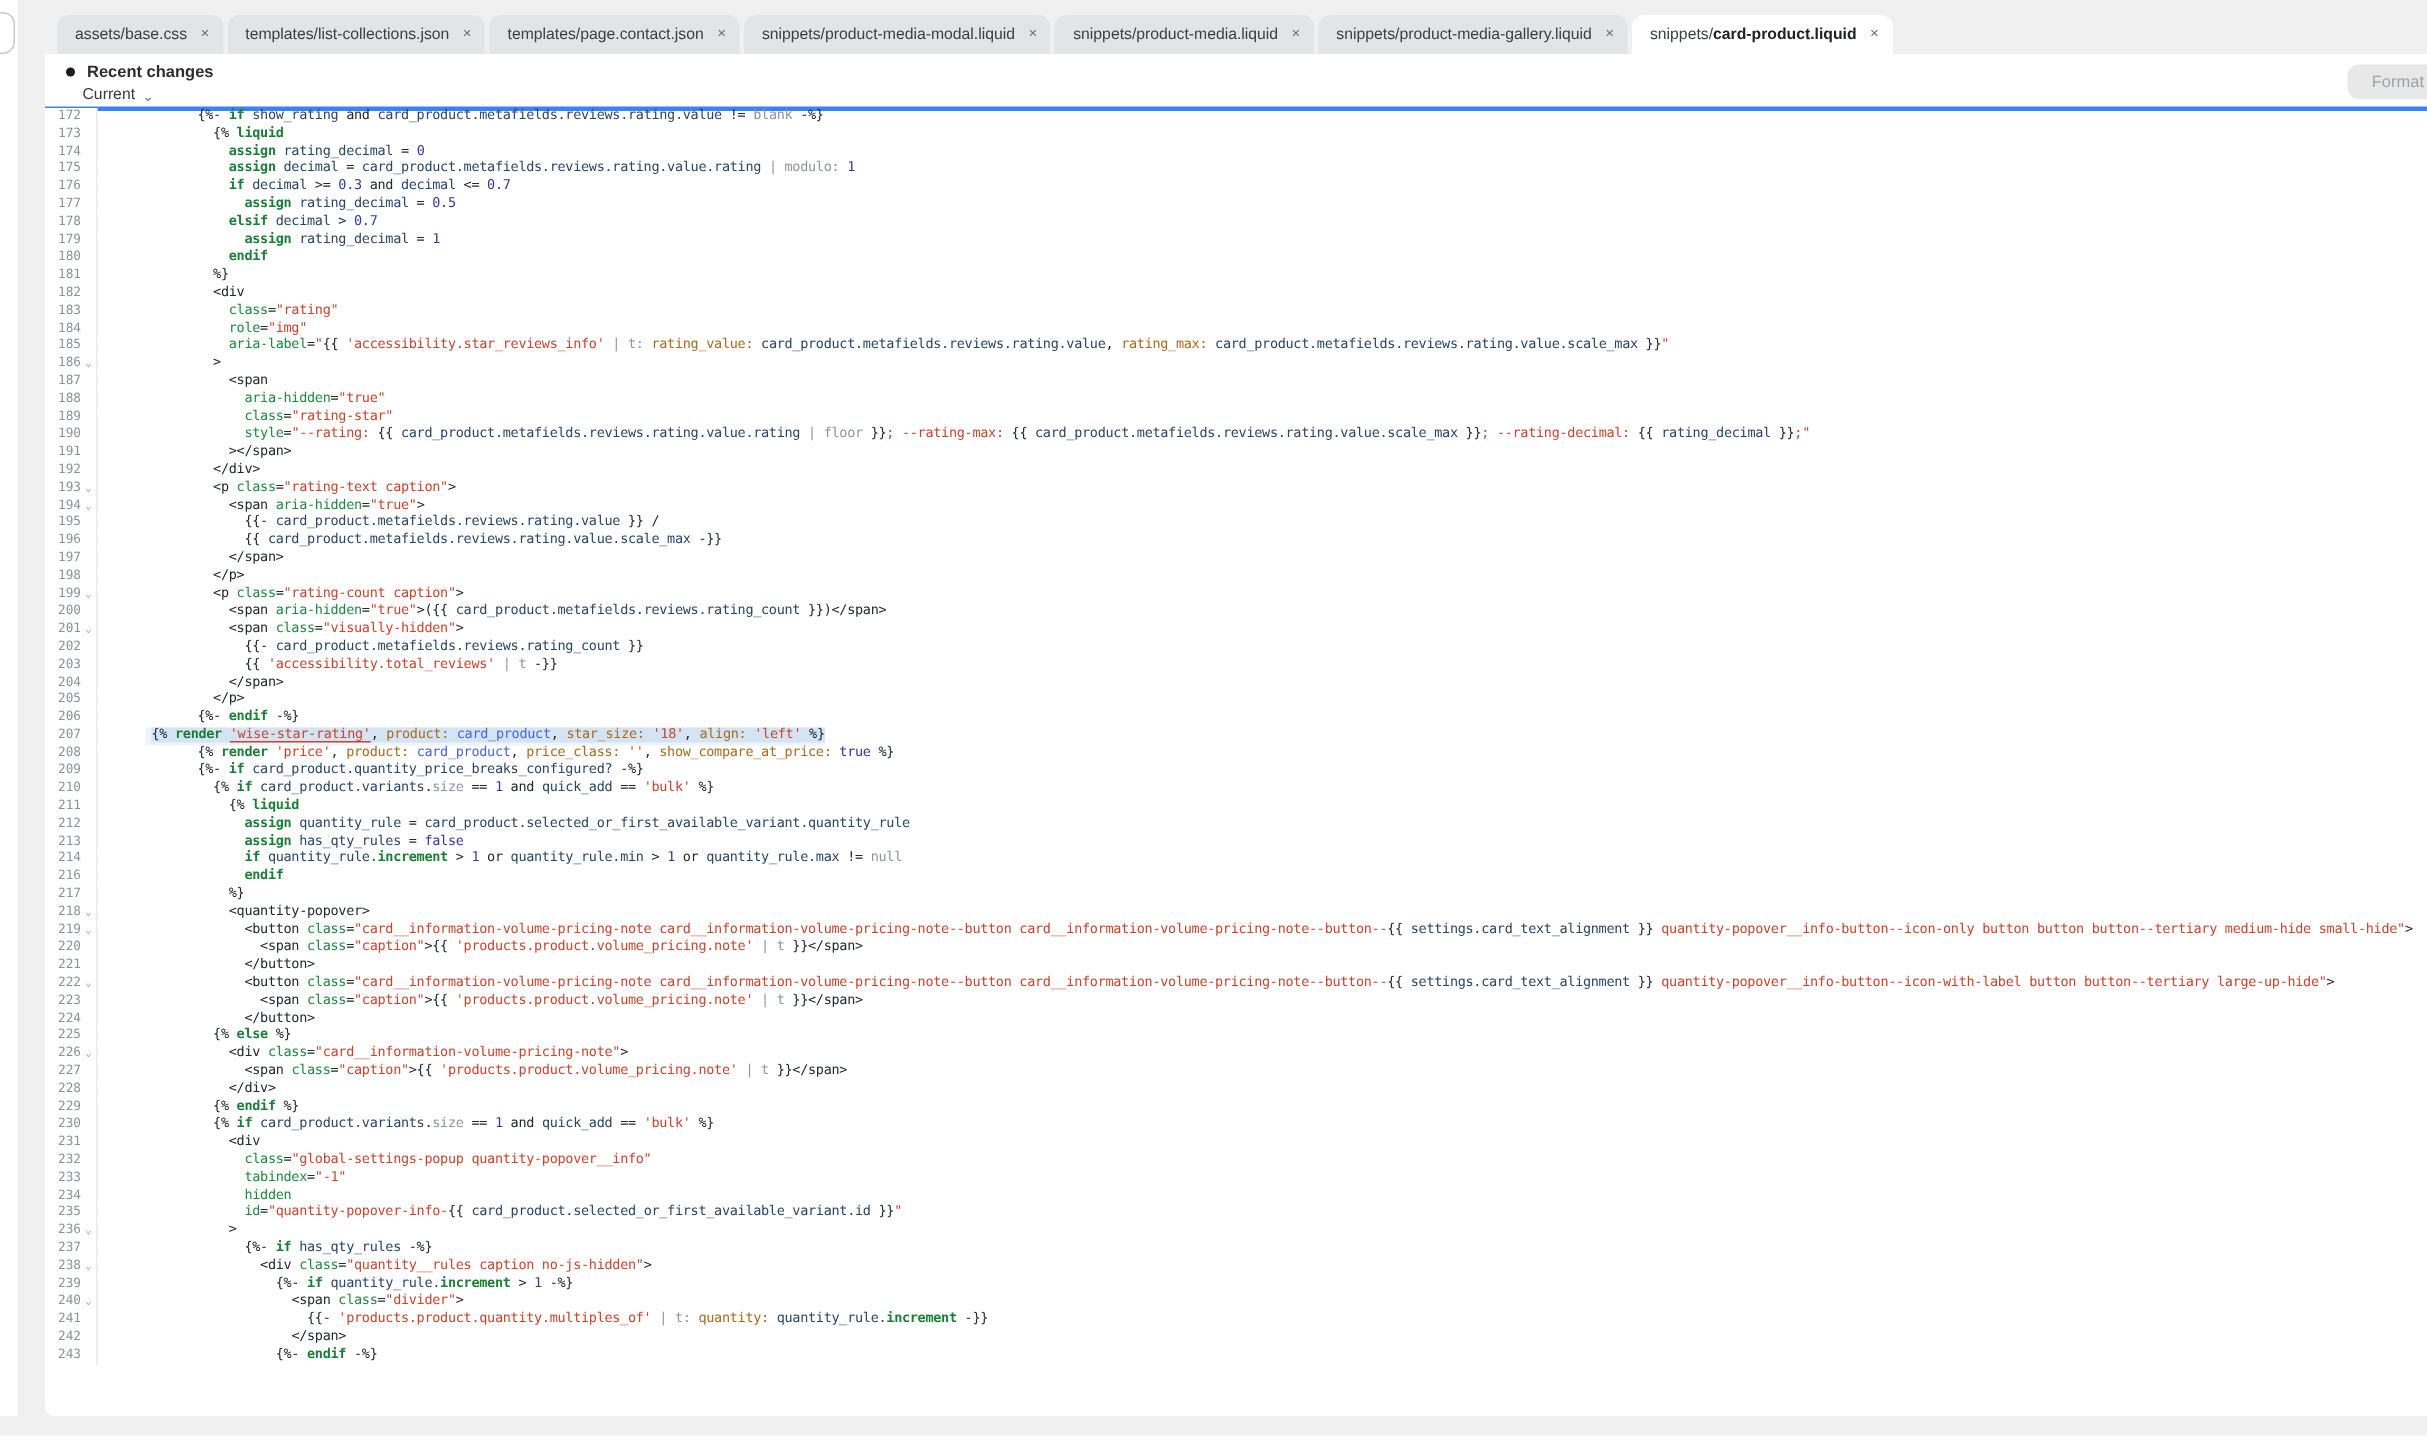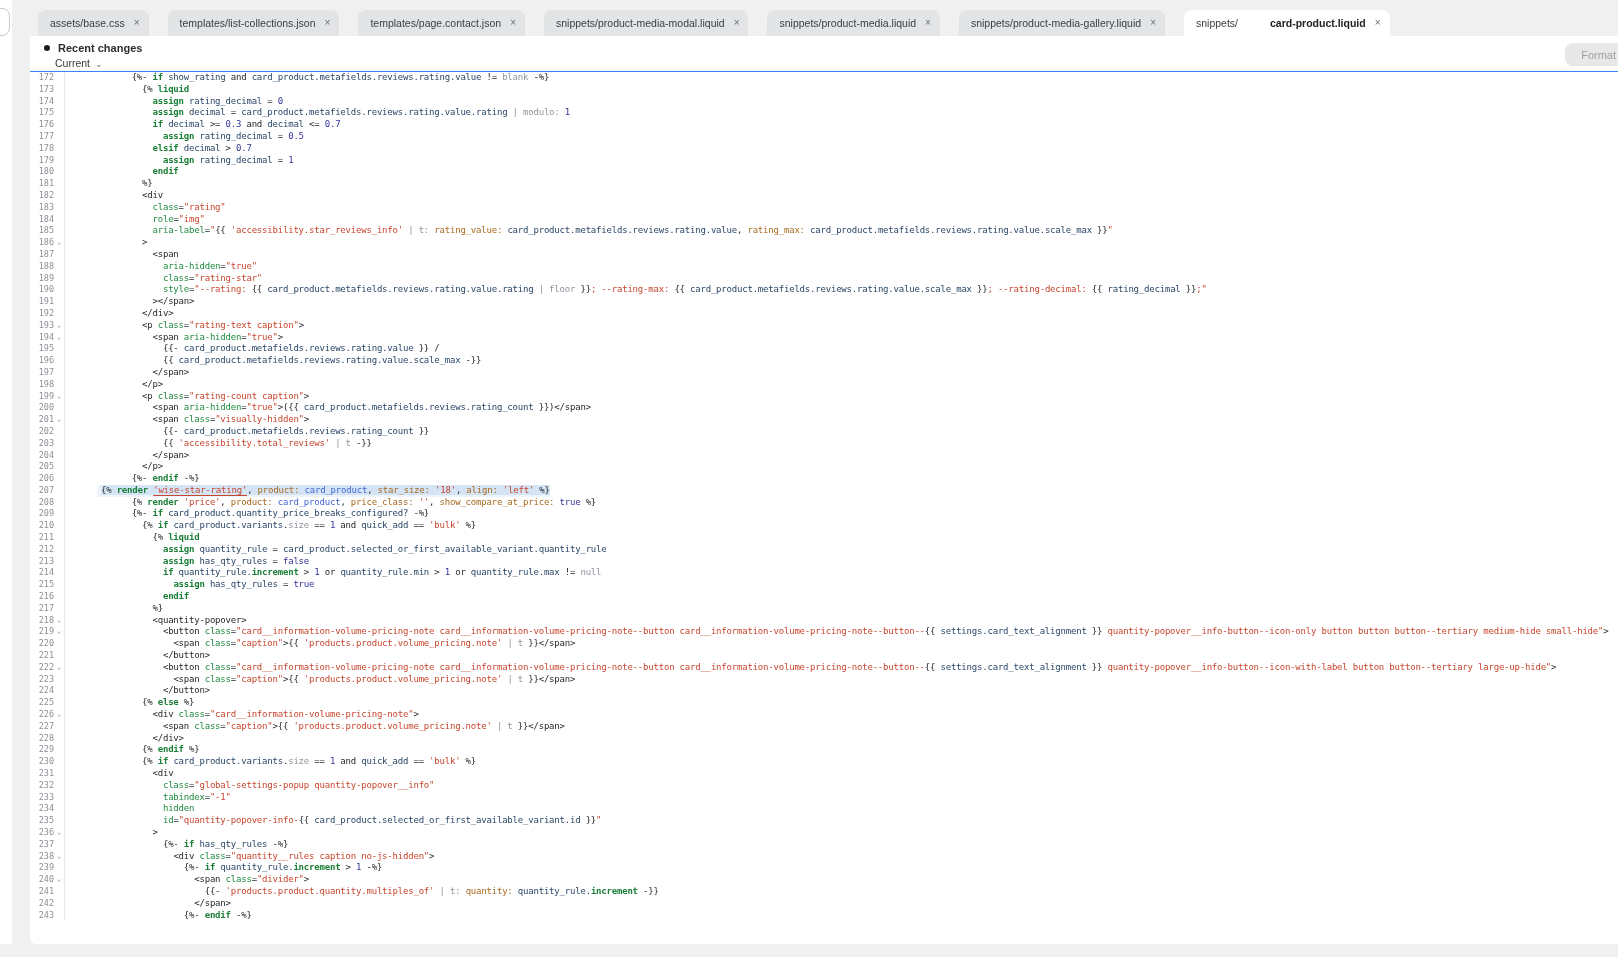--- a/index.html
+++ b/index.html
@@ -5,29 +5,29 @@
   html,body{margin:0;padding:0;}
   body{
     width:1618px;height:957px;position:relative;overflow:hidden;
     background:#f0f0f1;font-family:"Liberation Sans",sans-serif;
   }
   
   .left-strip{position:absolute;left:0;top:0;width:12px;height:944px;background:#ffffff;}
   .left-fragment{position:absolute;left:-14px;top:8px;width:22px;height:26px;background:#fff;
     border:1px solid #c7c9cc;border-radius:8px;}
   
-  .tabbar{position:absolute;left:38px;top:10px;height:26px;display:flex;gap:19px;align-items:flex-end;}
+  .tabbar{position:absolute;left:38px;top:10px;height:26px;display:flex;gap:3px;align-items:flex-end;}
   .tab{height:26px;display:flex;align-items:center;background:#e3e4e5;border-radius:8px 8px 0 0;
     padding:0 9px 0 12px;font-size:10.5px;color:#3c4043;white-space:nowrap;cursor:default;}
   .tab.active{background:#ffffff;}
-  .tab b{font-weight:700;color:#202124;padding-left:32px;}
+  .tab b{font-weight:700;color:#202124;}
   .tclose{margin-left:9px;font-size:10px;color:#696d71;line-height:1;}
   
   .panel{position:absolute;left:30px;top:36px;right:0;bottom:13px;background:#ffffff;border-radius:0 0 0 6px;}
-  .panel-header{position:relative;height:35px;border-bottom:1px solid #3b82f6;}
+  .panel-header{position:relative;height:35px;border-bottom:3px solid #3b82f6;}
   .status-line{position:absolute;left:14px;top:6px;display:flex;align-items:center;font-size:11px;
     font-weight:700;color:#2b2d2f;}
   .status-dot{width:6px;height:6px;border-radius:50%;background:#1a1c1d;margin-right:8px;}
   .version{position:absolute;left:25px;top:21px;font-size:10.5px;color:#37393b;display:flex;align-items:flex-end;}
   .version .chev{margin-left:5px;font-size:9px;color:#6c7075;line-height:1;}
   .format-btn{position:absolute;top:7px;right:-14px;height:23px;padding:0 16px;background:#e8e8e9;
     color:#9da2a7;font-size:11px;border:none;border-radius:8px;display:flex;align-items:center;}
   
   .code-area{position:absolute;left:0;right:0;top:36px;bottom:0;overflow:hidden;
     font-family:"DejaVu Sans Mono",monospace;font-size:9px;}
@@ -395,27 +395,20 @@
       </div>
       <div class="row">
         <div class="gut">
           <span class="lnum">214</span>
           <span class="fold"></span>
         </div>
         <div class="ct">                  <span class="sg-k">if</span><span class="sg-d"> </span><span class="sg-v">quantity_rule.</span><span class="sg-k">increment</span><span class="sg-d"> &gt; </span><span class="sg-n">1</span><span class="sg-d"> or </span><span class="sg-v">quantity_rule.min</span><span class="sg-d"> &gt; </span><span class="sg-n">1</span><span class="sg-d"> or </span><span class="sg-v">quantity_rule.max</span><span class="sg-d"> != </span><span class="sg-f">null</span></div>
       </div>
       <div class="row">
         <div class="gut">
-          <span class="lnum">215</span>
-          <span class="fold"></span>
-        </div>
-        <div class="ct">                    <span class="sg-k">assign</span><span class="sg-d"> </span><span class="sg-v">has_qty_rules</span><span class="sg-d"> = </span><span class="sg-n">true</span></div>
-      </div>
-      <div class="row">
-        <div class="gut">
           <span class="lnum">216</span>
           <span class="fold"></span>
         </div>
         <div class="ct">                  <span class="sg-k">endif</span></div>
       </div>
       <div class="row">
         <div class="gut">
           <span class="lnum">217</span>
           <span class="fold"></span>
         </div>

